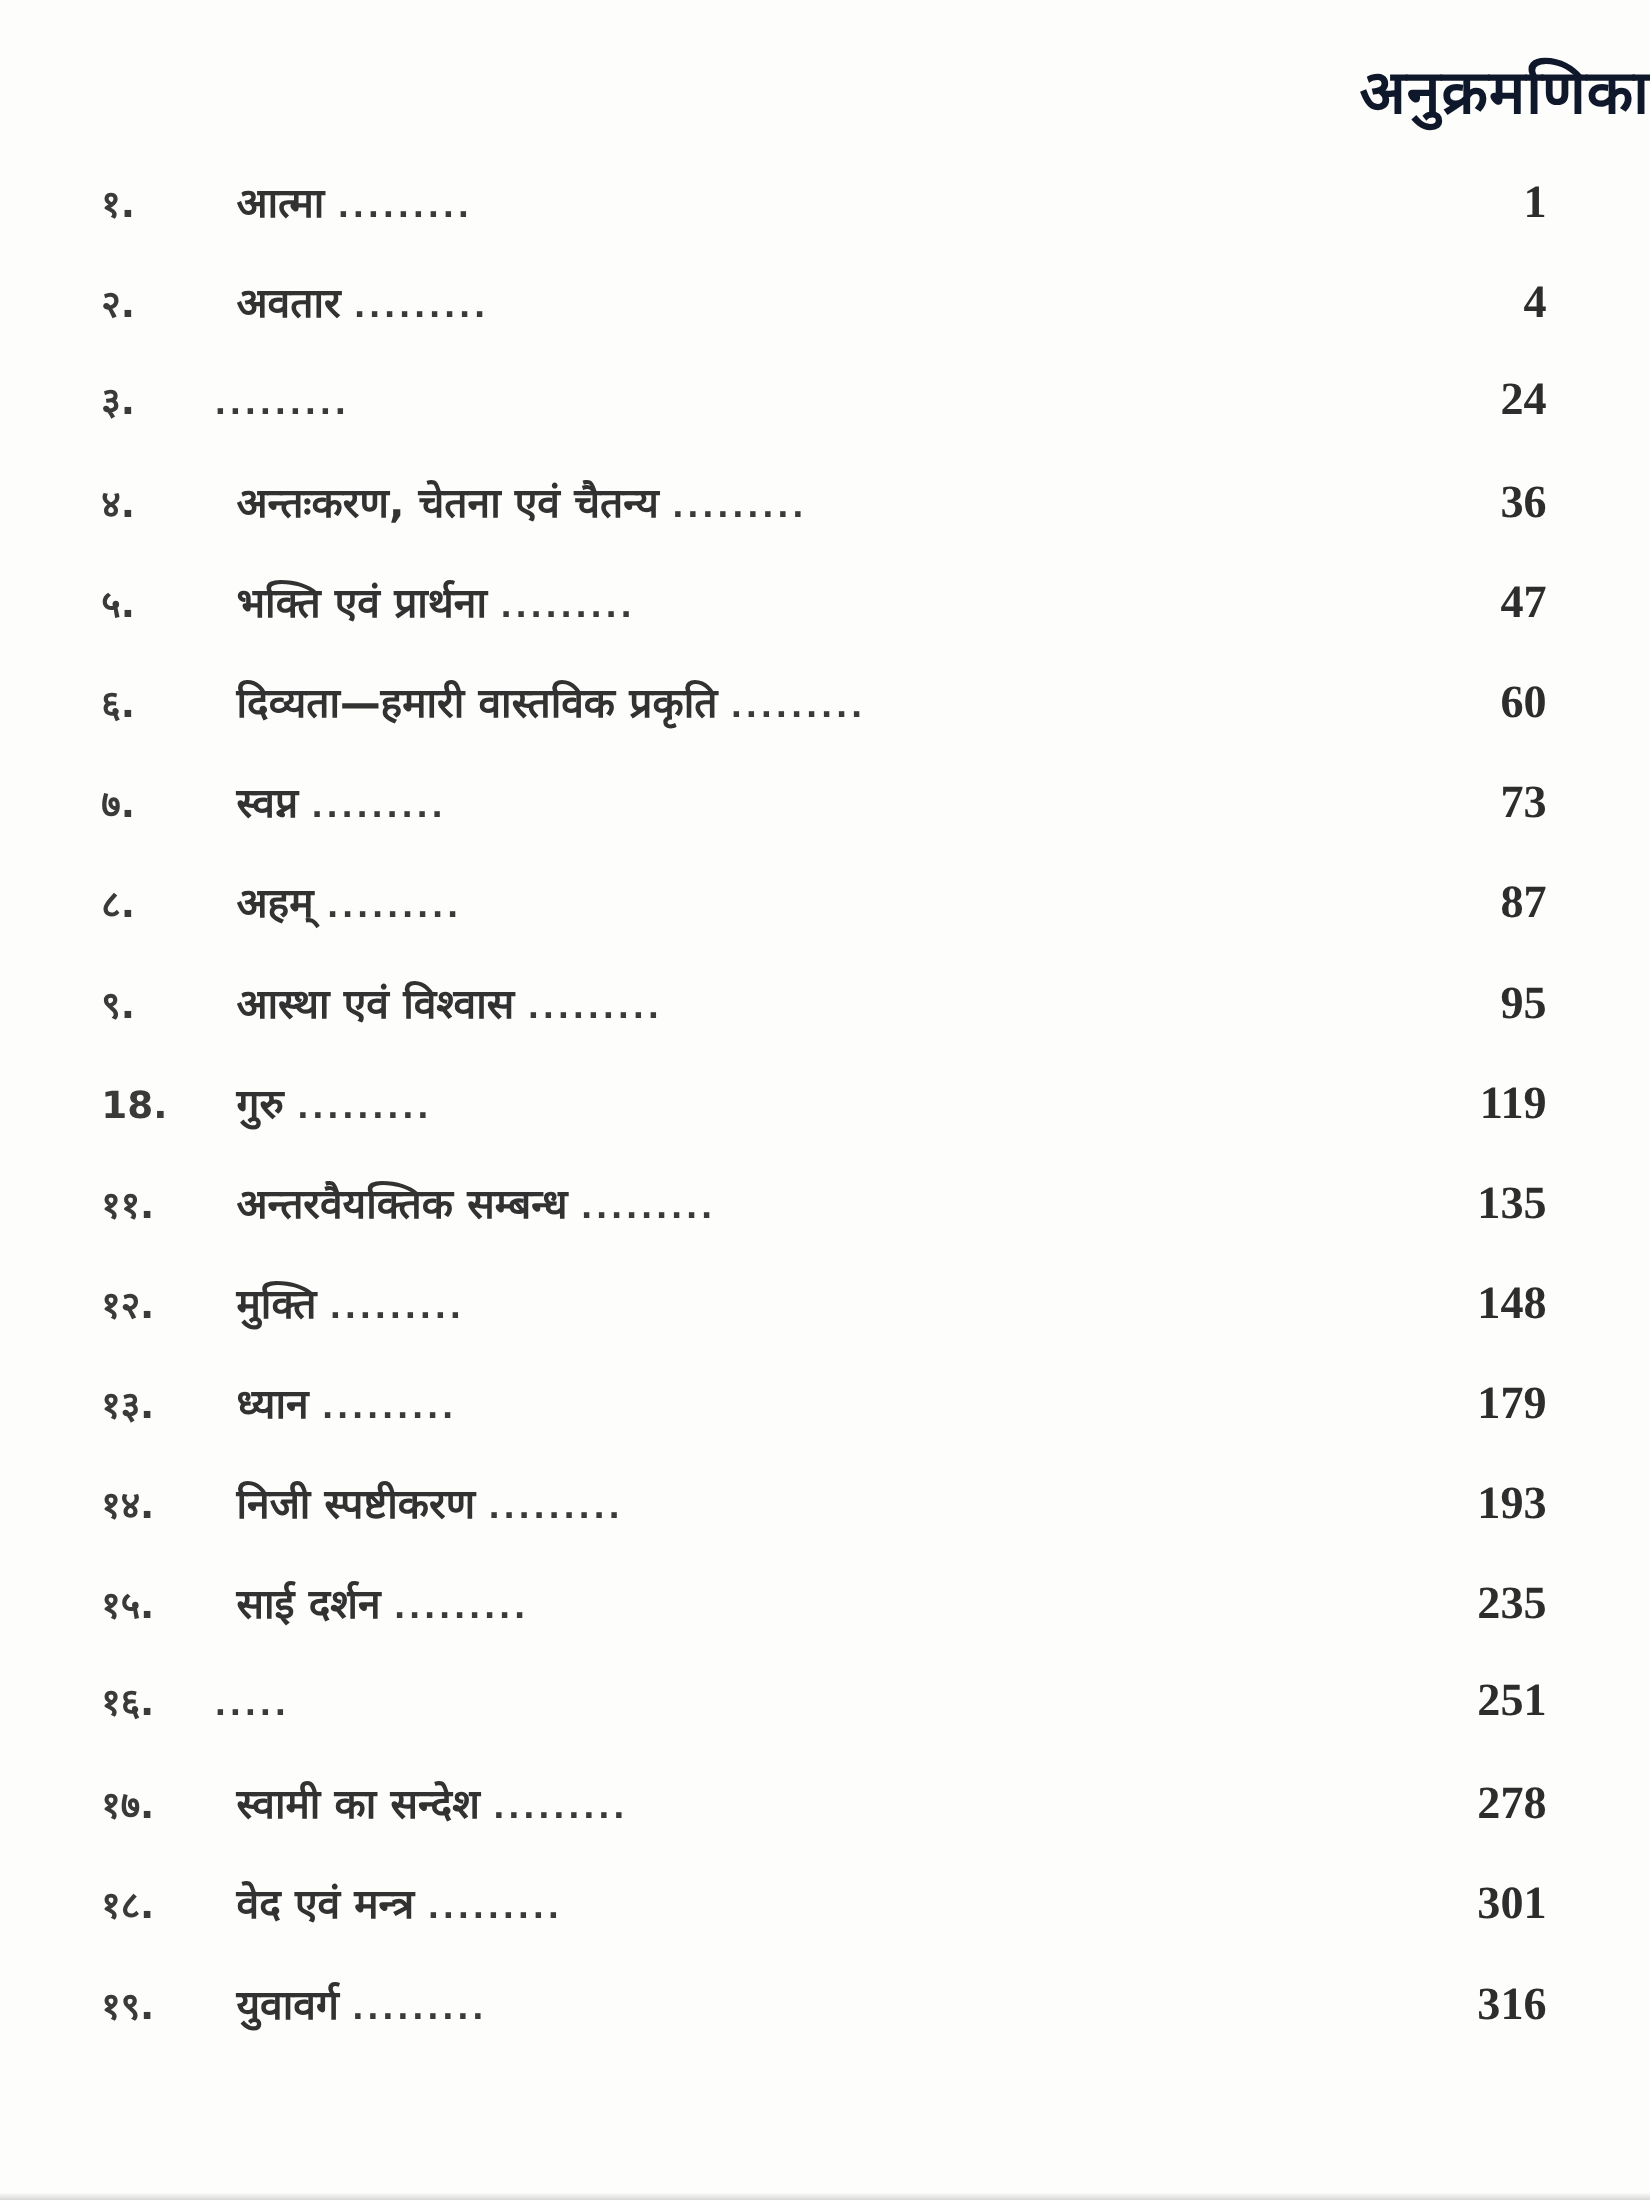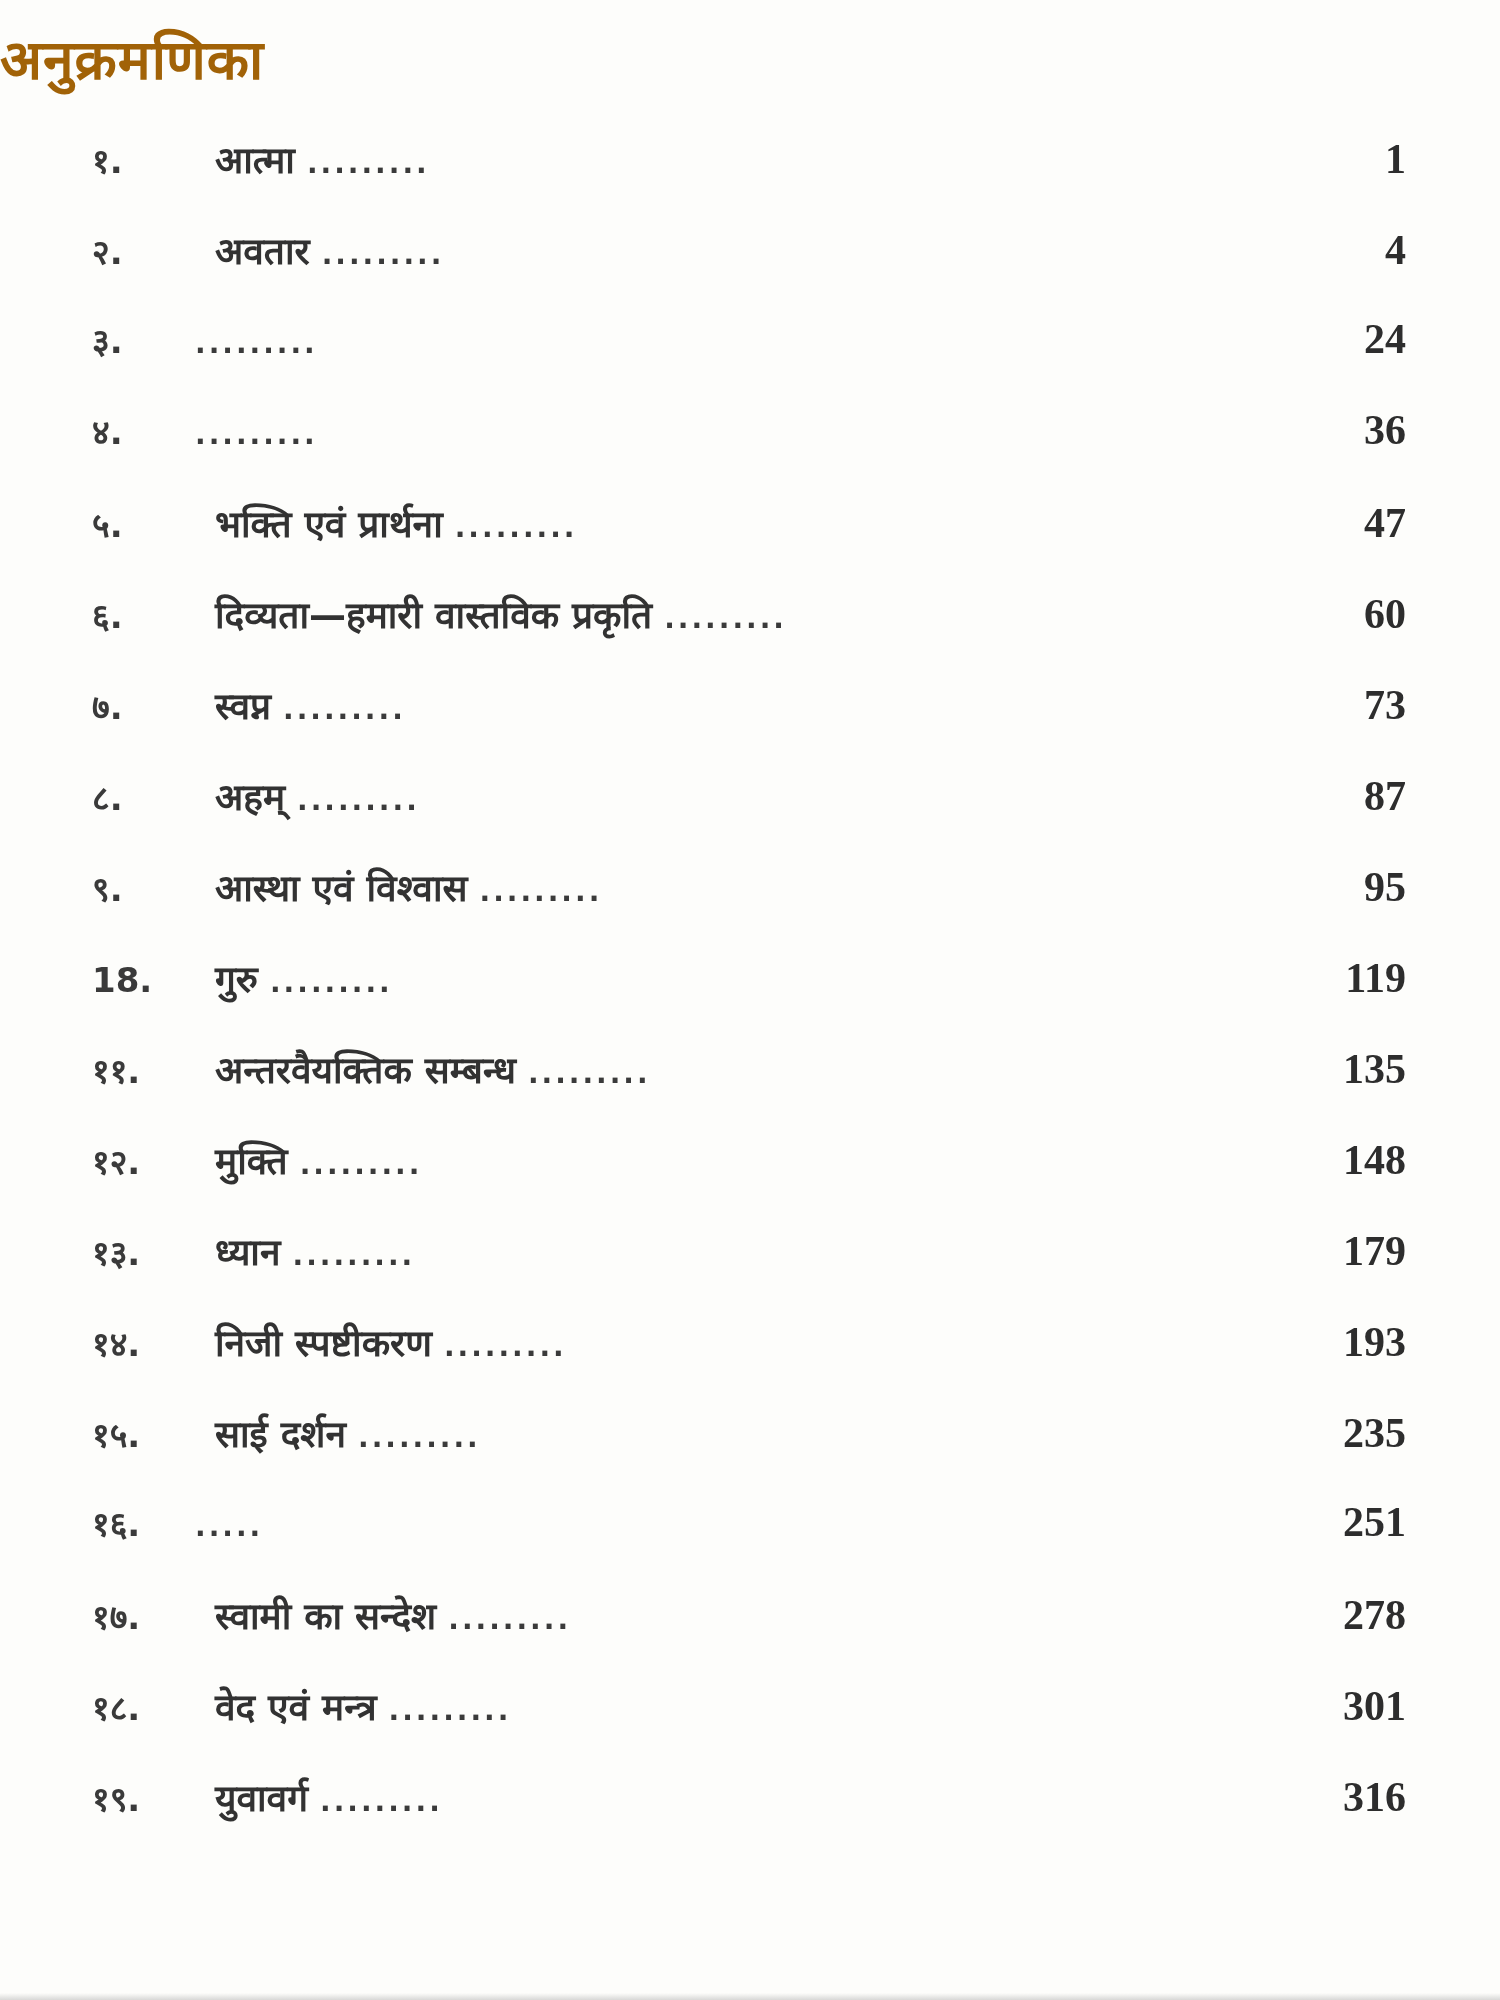--- a/index.html
+++ b/index.html
@@ -10,25 +10,25 @@
   .page {
     position: relative;
     width: 1500px;
     height: 2000px;
     margin: 0 auto;
     background: #fdfdfb;
     overflow: hidden;
     font-family: "DejaVu Sans", sans-serif;
   }
   .page-title {
-    padding-top: 20px;
-    text-align: left;
+    padding-top: 44px;
+    text-align: right;
     font-size: 55px;
     font-weight: bold;
-    color: #a16207;
+    color: #0f172a;
     letter-spacing: 1px;
   }
   .toc {
     margin-top: 38px;
     padding-left: 92px;
     padding-right: 94px;
   }
   .toc-row {
     display: flex;
     align-items: baseline;
@@ -92,20 +92,21 @@
   </div>
 
   <div class="toc-row">
     <span class="serial">३.</span>
     <span class="dots">.........</span>
     <span class="page-num">24</span>
   </div>
 
   <div class="toc-row">
     <span class="serial">४.</span>
+    <span class="entry-title">अन्तःकरण, चेतना एवं चैतन्य</span>
     <span class="dots">.........</span>
     <span class="page-num">36</span>
   </div>
 
   <div class="toc-row">
     <span class="serial">५.</span>
     <span class="entry-title">भक्ति एवं प्रार्थना</span>
     <span class="dots">.........</span>
     <span class="page-num">47</span>
   </div>

